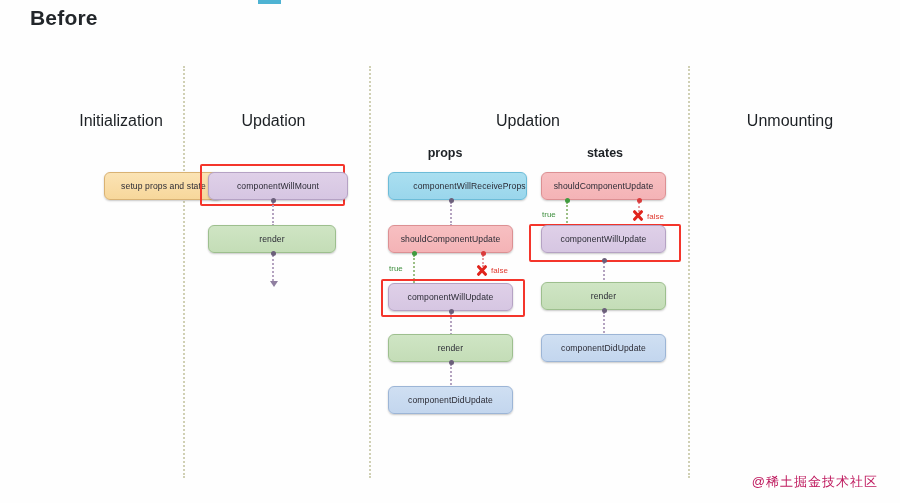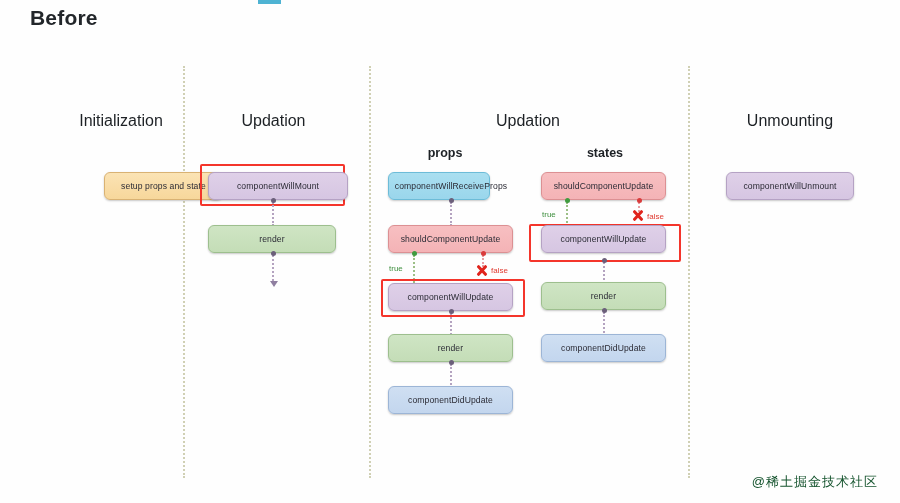--- a/index.html
+++ b/index.html
@@ -145,21 +145,21 @@
     border-radius: 1px;
   }
   .xmark::before { transform: translateX(-50%) rotate(42deg); }
   .xmark::after  { transform: translateX(-50%) rotate(-42deg); }
 
   
   .watermark {
     position: absolute;
     right: 22px; bottom: 12px;
     font-size: 13px;
-    color: #14532d;
+    color: #be185d;
     letter-spacing: 1px;
     white-space: nowrap;
   }
 </style>
 </head>
 <body>
 
 <div id="page">
 
   <div class="top-bar"></div>
@@ -190,21 +190,21 @@
   </div>
 
   <div class="node green" style="left:208px; top:225px; width:128px;">render</div>
 
   <div class="conn" style="left:272px; top:255px; height:26px;">
     <span class="dot-top"></span>
     <span class="arrow-bottom"></span>
   </div>
 
 
-  <div class="node cyan" style="left:388px; top:172px; width:102px;padding-left:24px;">componentWillReceiveProps</div>
+  <div class="node cyan" style="left:388px; top:172px; width:139px;padding-left:24px;">componentWillReceiveProps</div>
 
   <div class="conn" style="left:450px; top:202px; height:24px;">
     <span class="dot-top"></span>
     <span class="arrow-bottom"></span>
   </div>
 
   <div class="node red" style="left:388px; top:225px; width:125px;">shouldComponentUpdate</div>
 
   <div class="conn greenline" style="left:413px; top:255px; height:28px;">
     <span class="dot-top"></span>
@@ -261,17 +261,16 @@
 
   <div class="node green" style="left:541px; top:282px; width:125px;">render</div>
 
   <div class="conn" style="left:603px; top:312px; height:24px;">
     <span class="dot-top"></span>
     <span class="arrow-bottom"></span>
   </div>
 
   <div class="node blue" style="left:541px; top:334px; width:125px;">componentDidUpdate</div>
 
-  <div class="node purple" style="left:726px; top:172px; width:128px;">componentWillUnmount</div>
 
   <div class="watermark">@稀土掘金技术社区</div>
 
 </div>
 
 </body></html>

